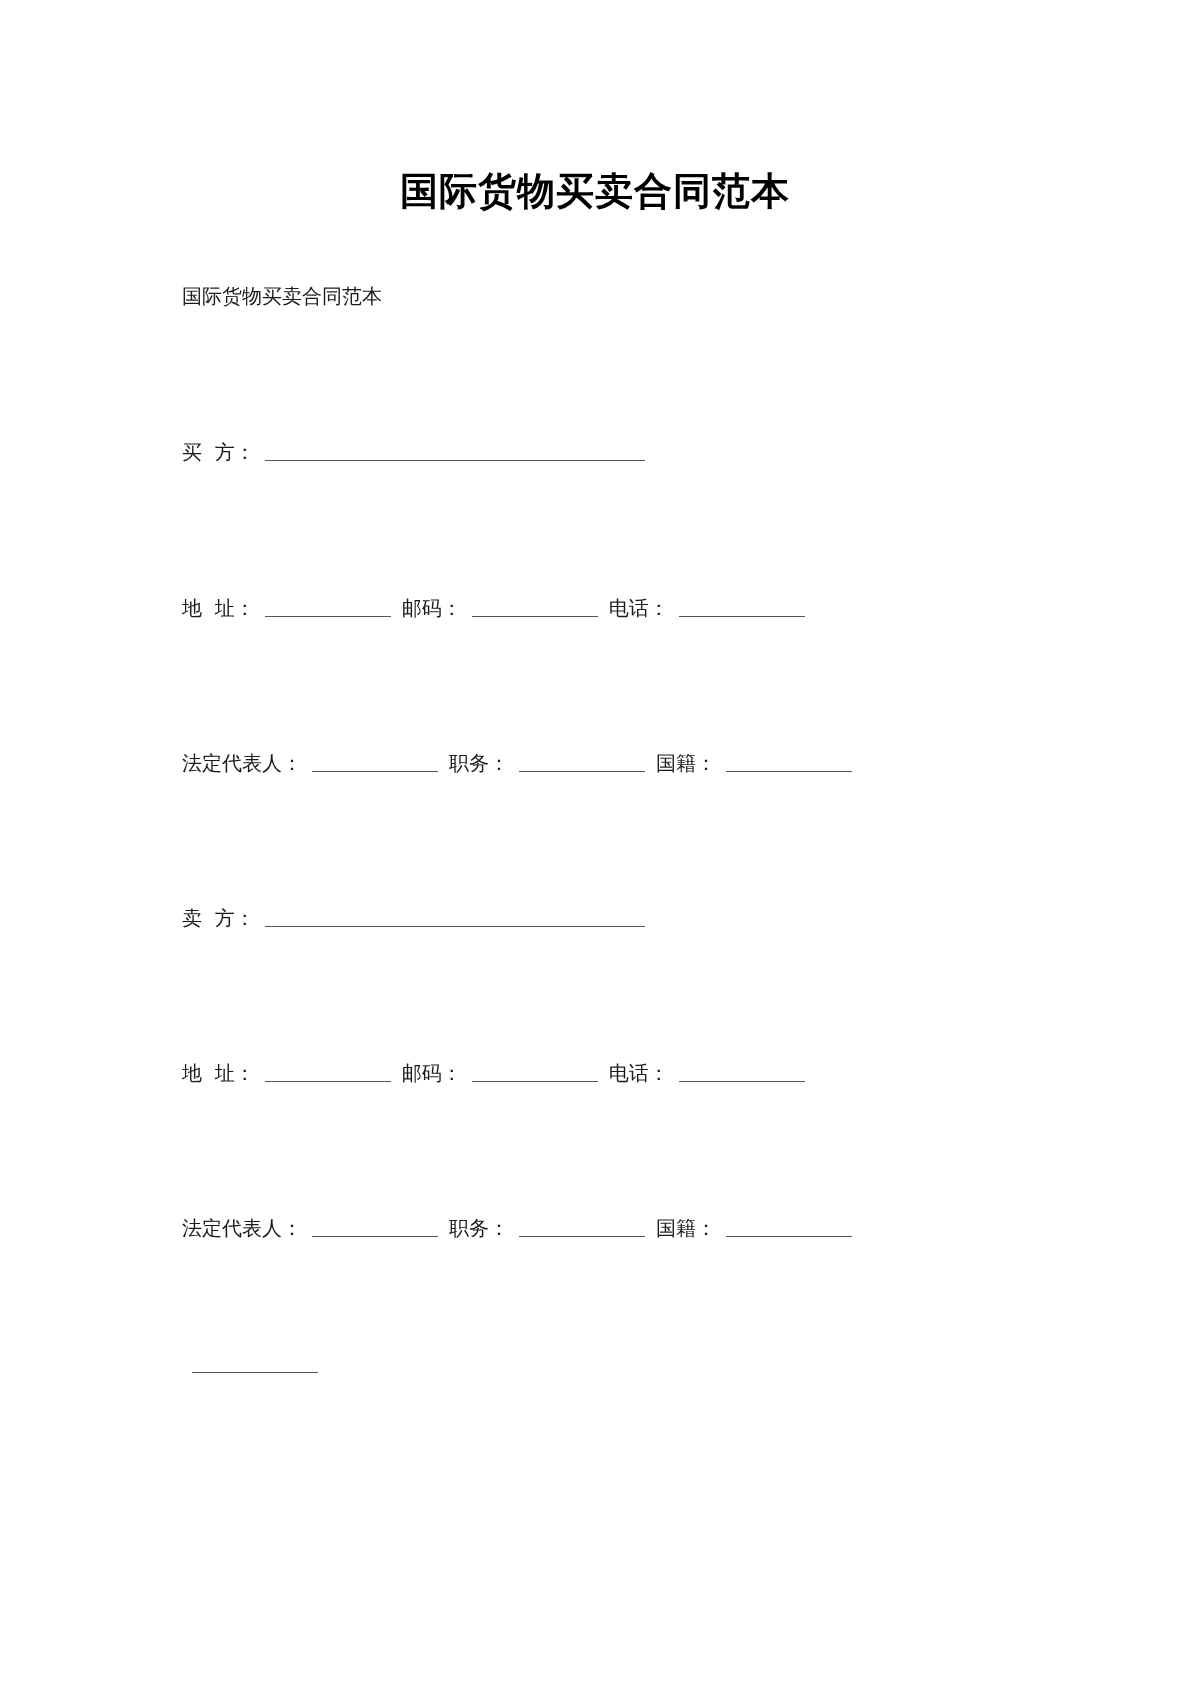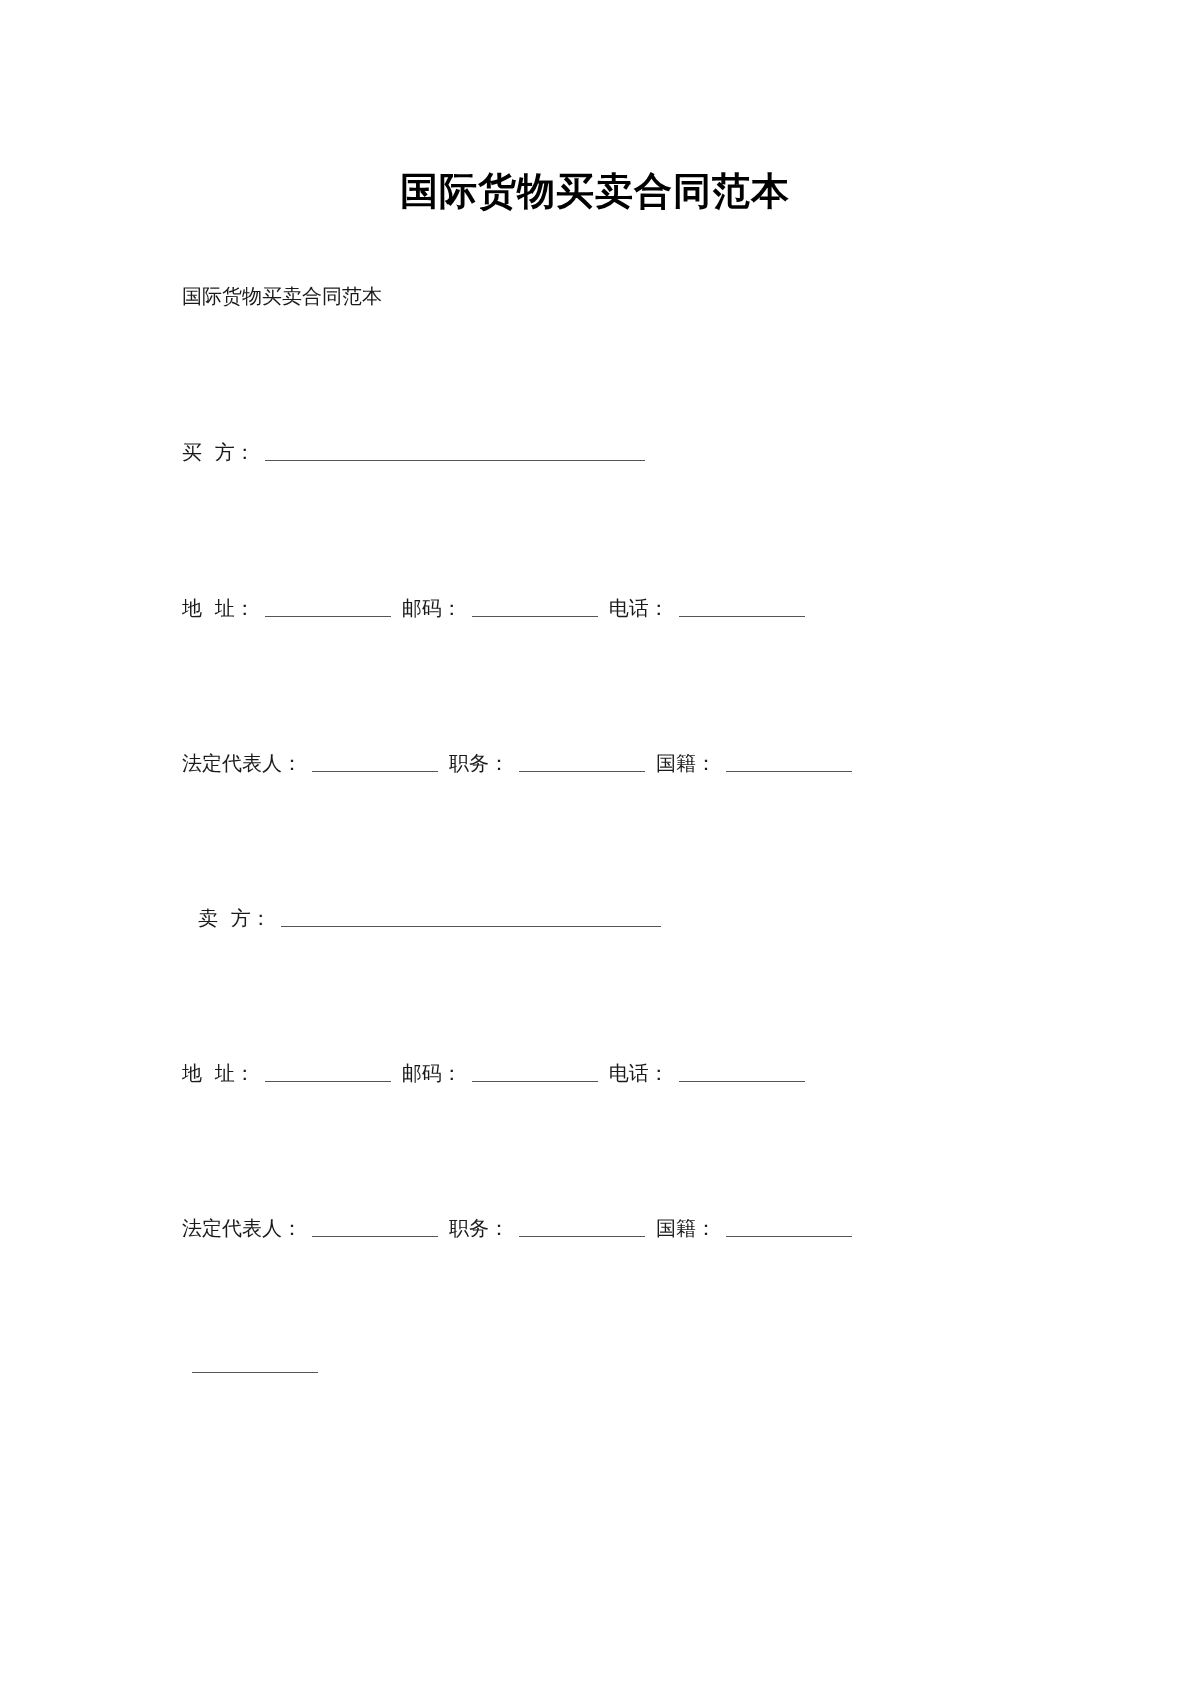--- a/index.html
+++ b/index.html
@@ -52,21 +52,21 @@
 
   <div class="line" style="top:750px;">
     <span class="label">法定代表人：</span>
     <span class="blank short"></span>
     <span class="label">职务：</span>
     <span class="blank short"></span>
     <span class="label">国籍：</span>
     <span class="blank short"></span>
   </div>
 
-  <div class="line" style="top:905px;margin-left:16px;">
+  <div class="line" style="top:905px;">
     <span class="label" style="white-space:pre;">卖  方：</span>
     <span class="blank long"></span>
   </div>
 
   <div class="line" style="top:1060px;">
     <span class="label" style="white-space:pre;">地  址：</span>
     <span class="blank short"></span>
     <span class="label">邮码：</span>
     <span class="blank short"></span>
     <span class="label">电话：</span>

